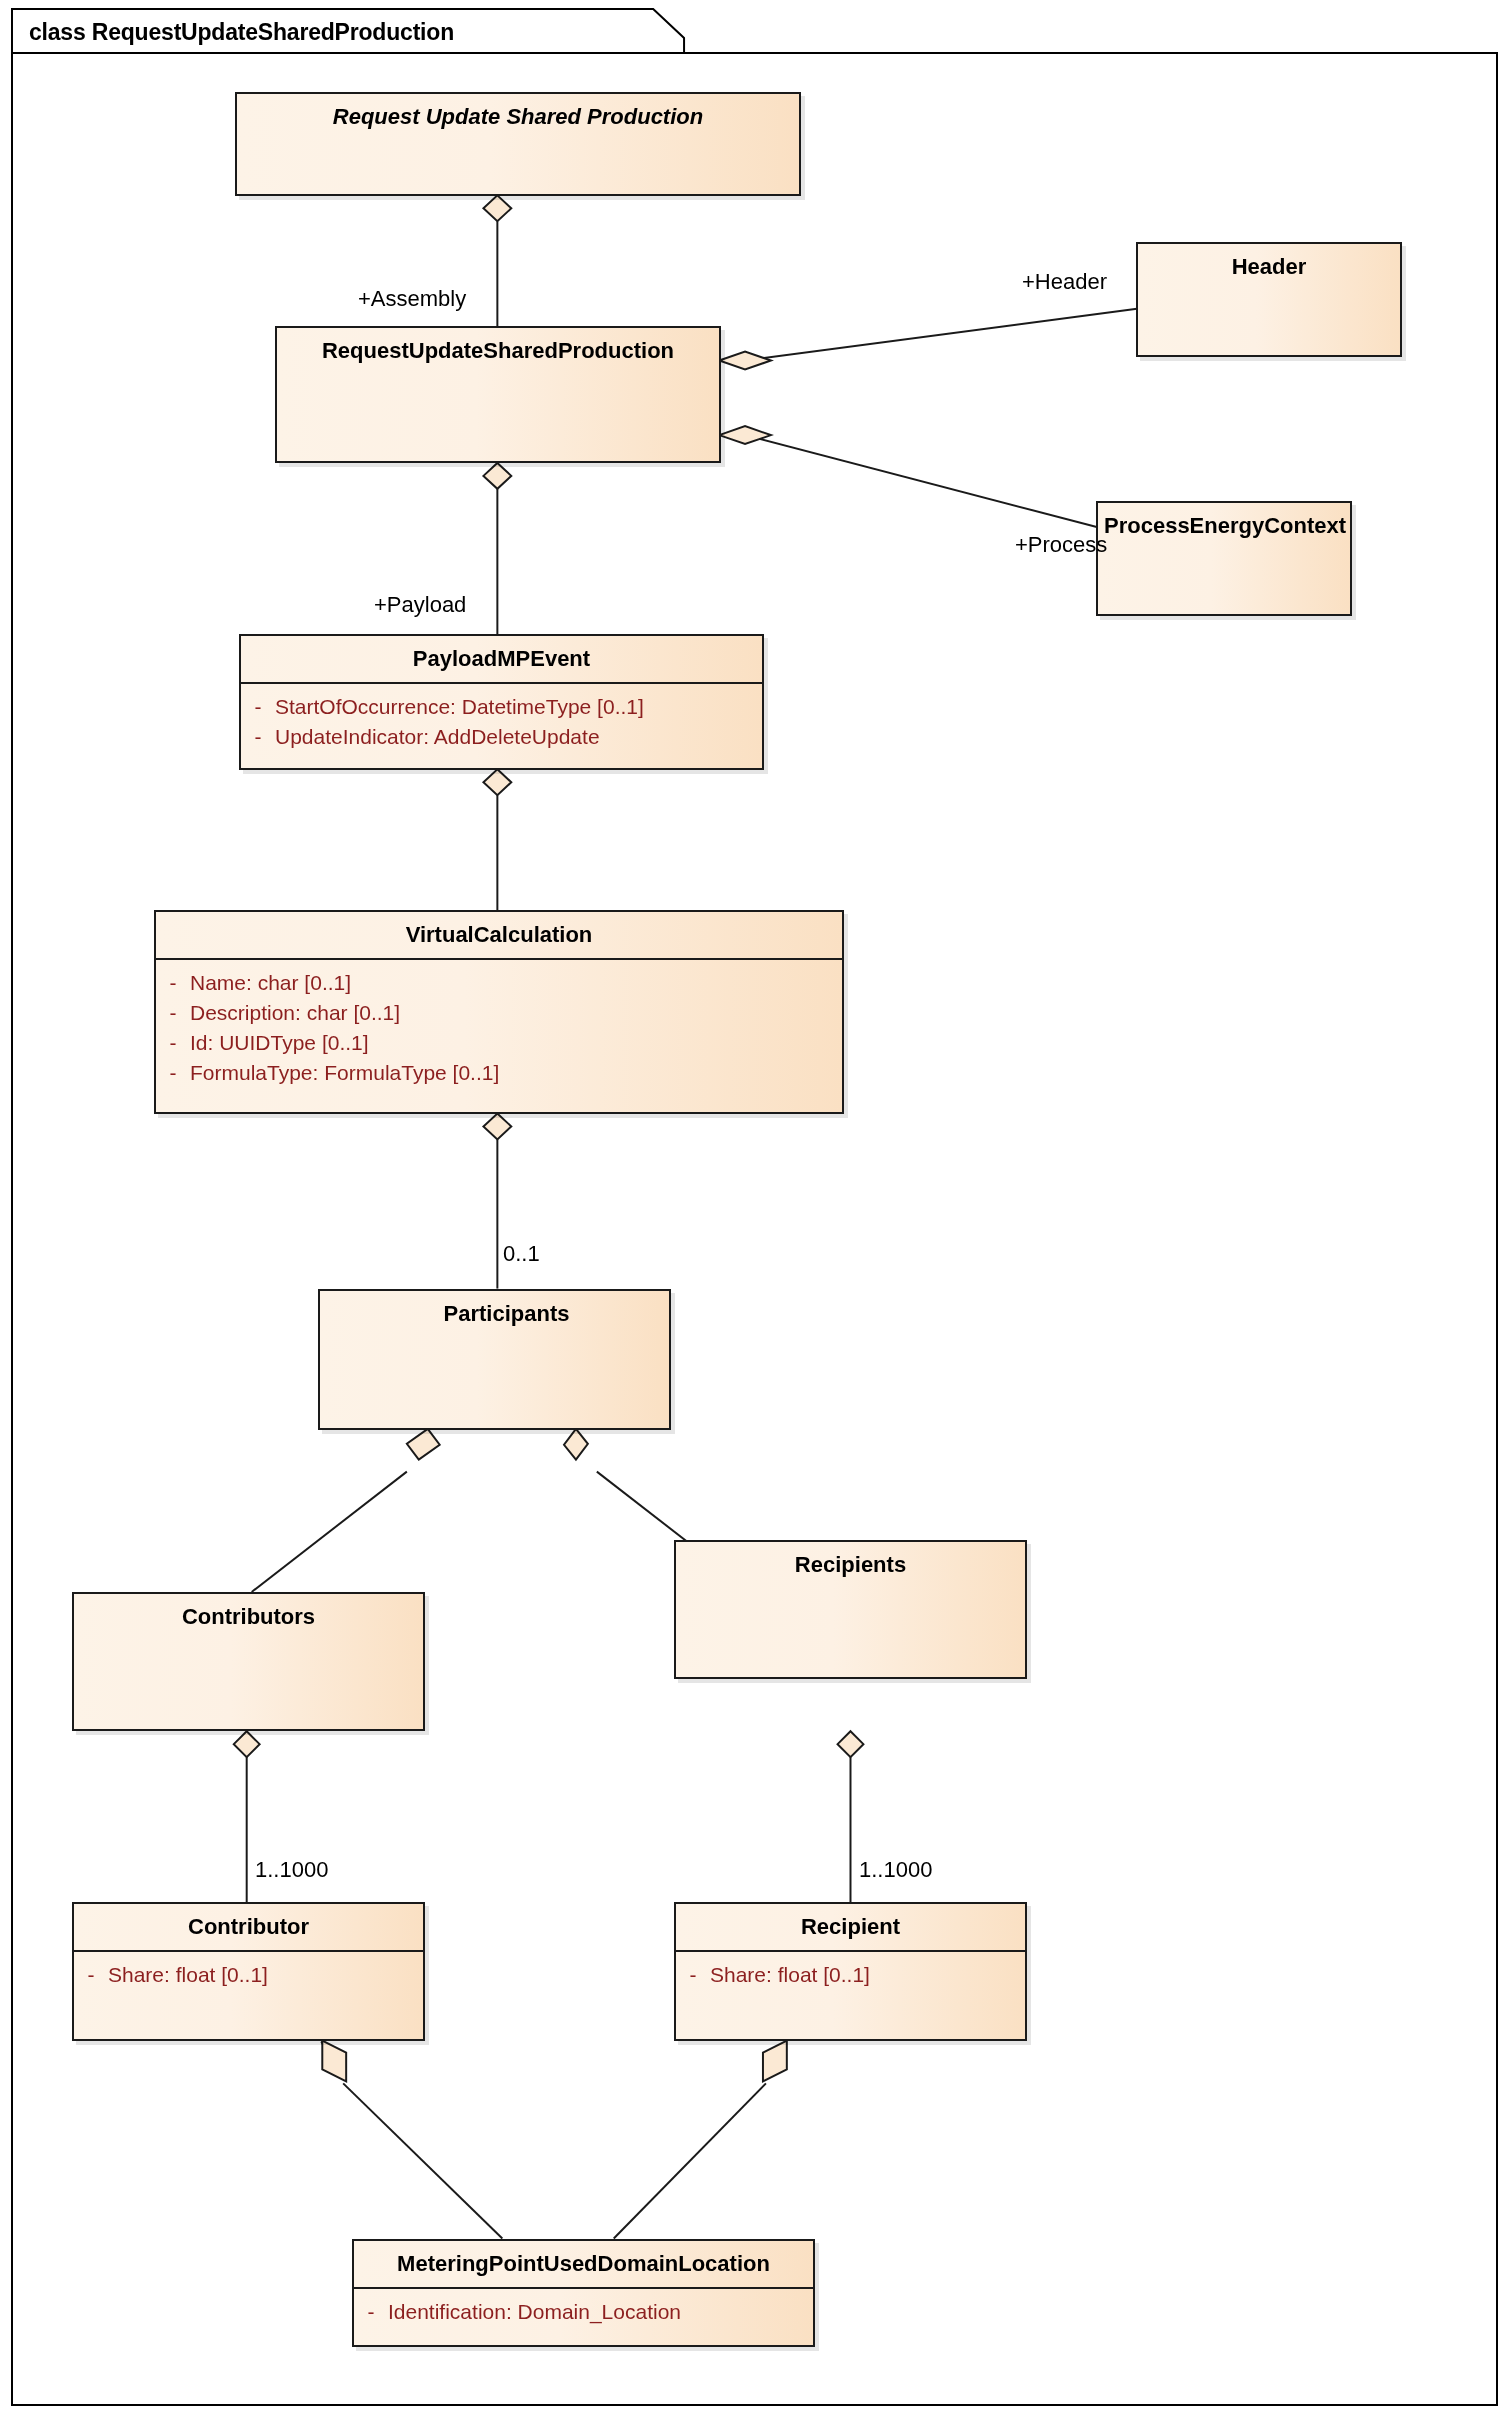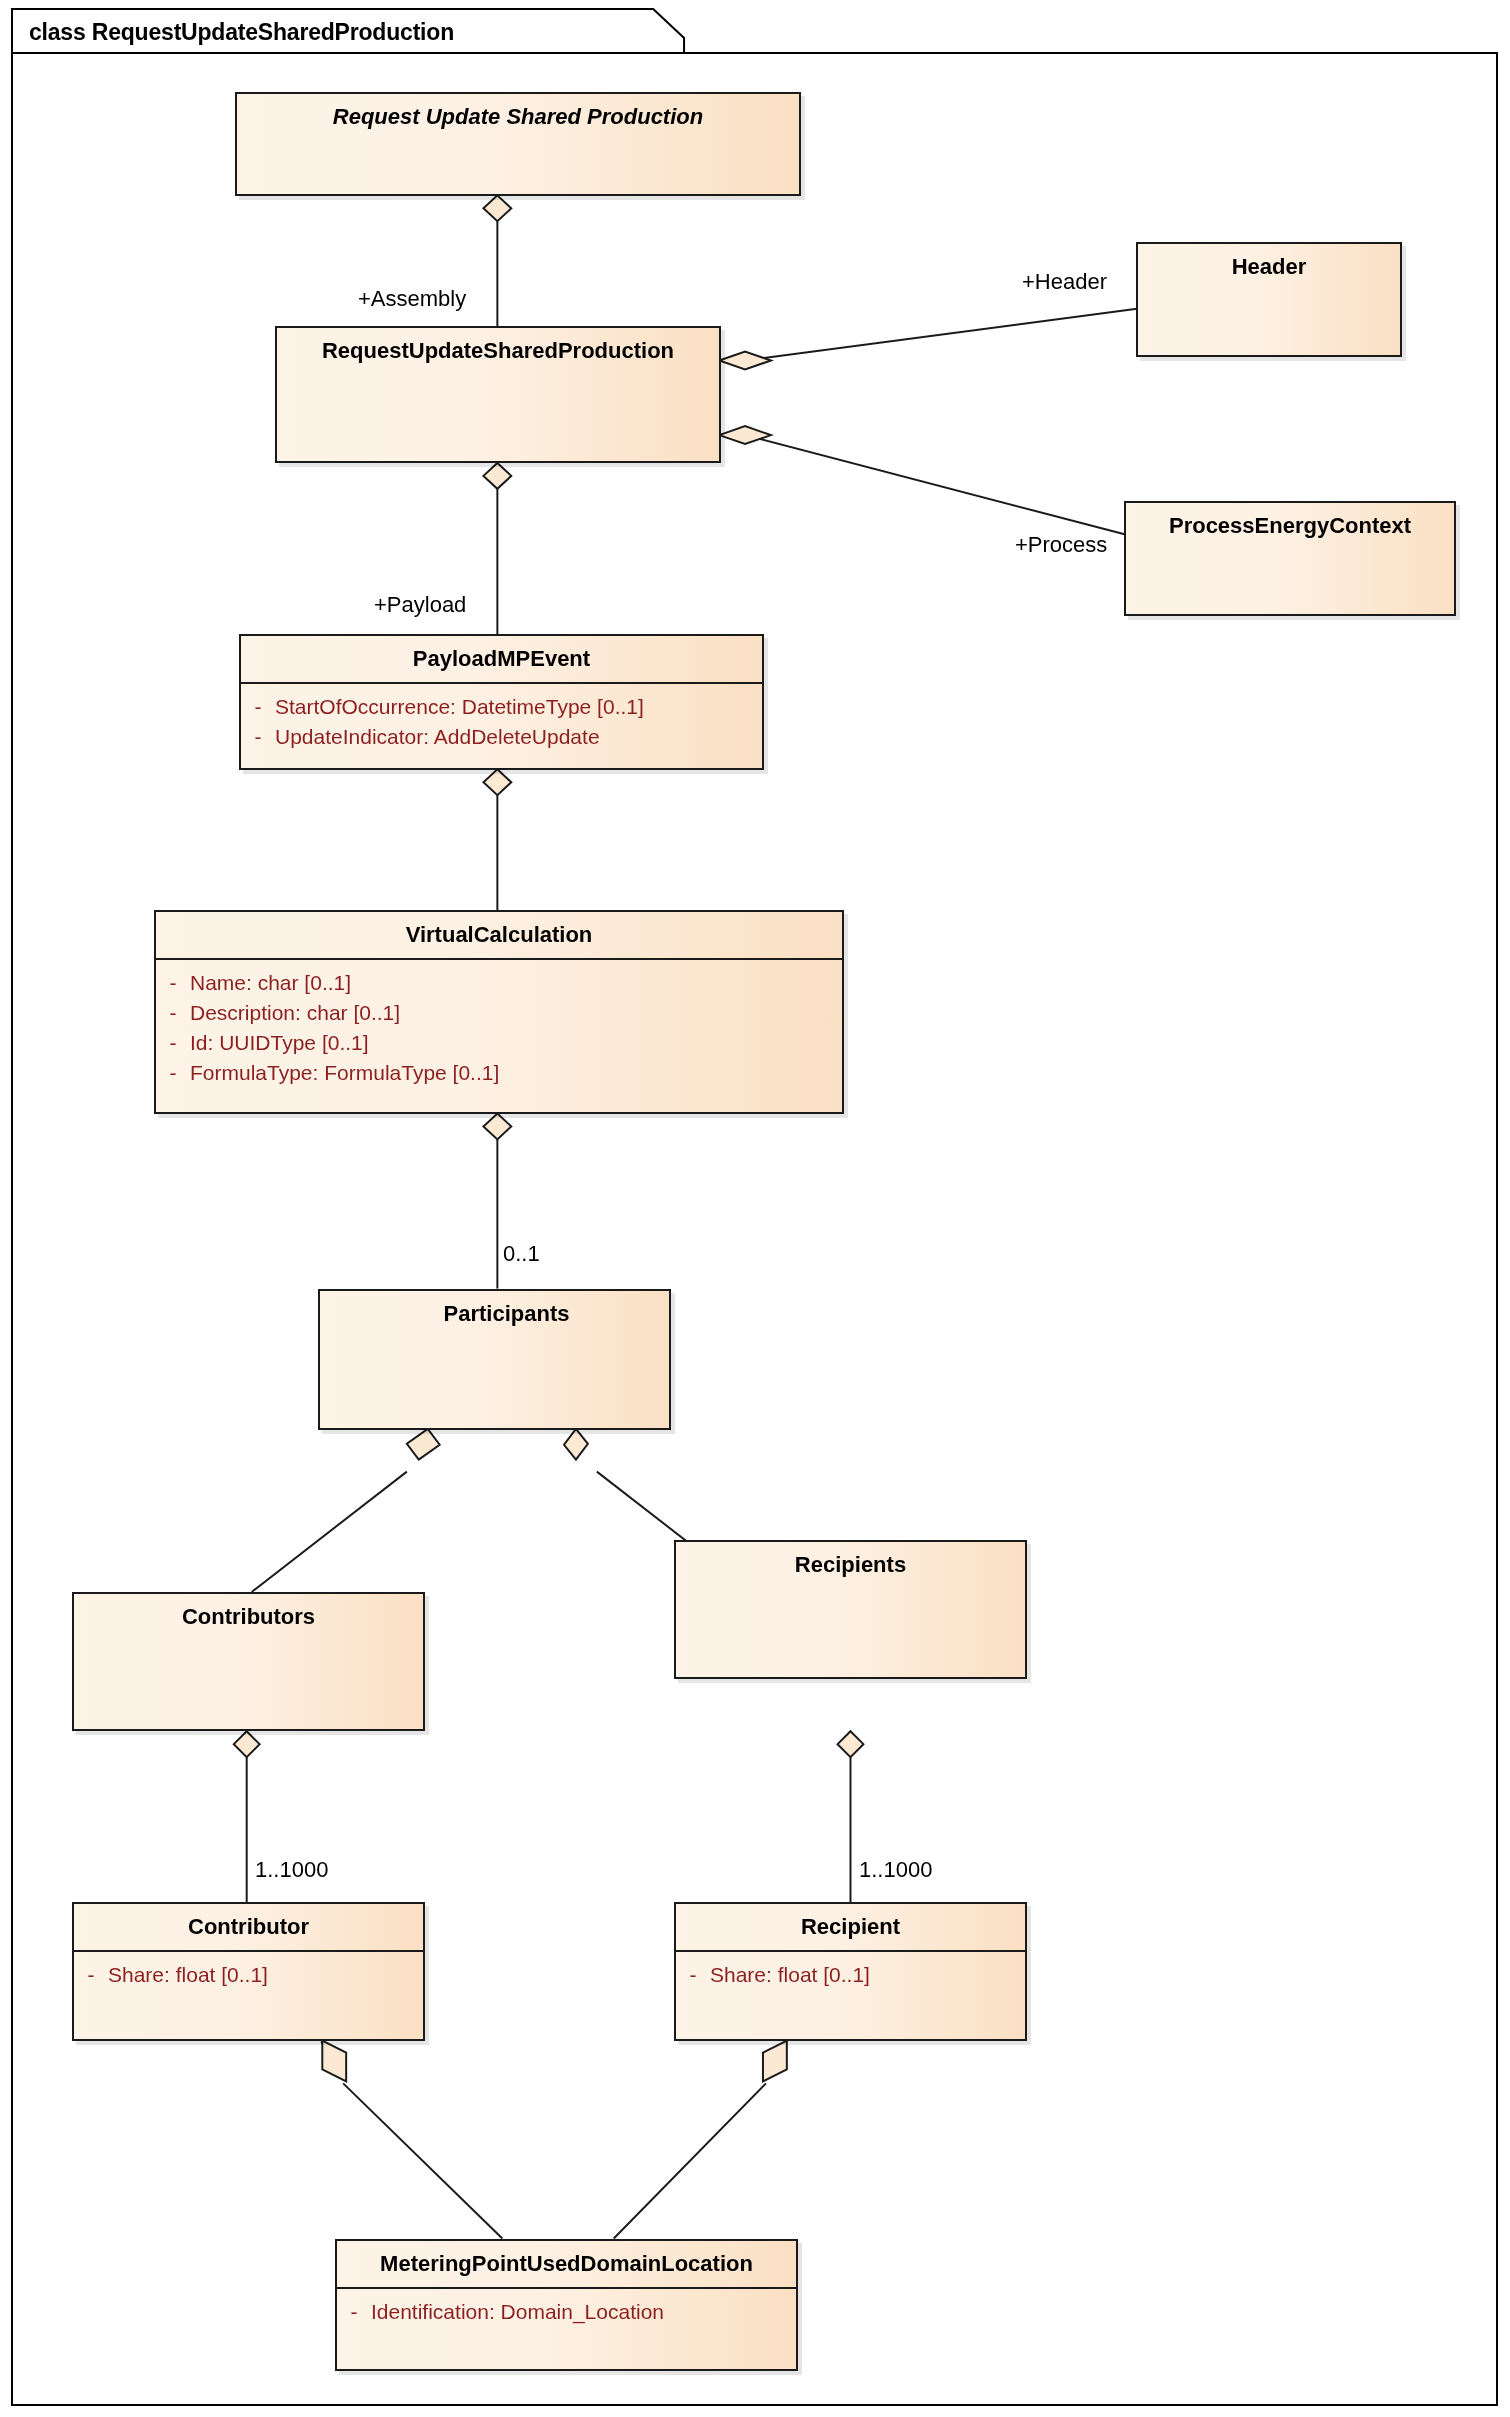--- a/index.html
+++ b/index.html
@@ -202,21 +202,21 @@
   </div>
 
   <div class="uml-class" style="left:275px; top:326px; width:446px; height:137px;">
     <div class="uml-name">RequestUpdateSharedProduction</div>
   </div>
 
   <div class="uml-class" style="left:1136px; top:242px; width:266px; height:115px;">
     <div class="uml-name">Header</div>
   </div>
 
-  <div class="uml-class" style="left:1124px; top:501px; width:332px; height:115px;">
+  <div class="uml-class" style="left:1096px; top:501px; width:256px; height:115px;">
     <div class="uml-name">ProcessEnergyContext</div>
   </div>
 
   <div class="uml-class has-attrs" style="left:239px; top:634px; width:525px; height:136px;">
     <div class="uml-name">PayloadMPEvent</div>
     <div class="uml-attrs">
       <div class="uml-attr">
         <span class="vis">-</span>
         <span class="sig">StartOfOccurrence: DatetimeType [0..1]</span>
       </div>
@@ -274,21 +274,21 @@
   <div class="uml-class has-attrs" style="left:674px; top:1902px; width:353px; height:139px;">
     <div class="uml-name">Recipient</div>
     <div class="uml-attrs">
       <div class="uml-attr">
         <span class="vis">-</span>
         <span class="sig">Share: float [0..1]</span>
       </div>
     </div>
   </div>
 
-  <div class="uml-class has-attrs" style="left:335px; top:2239px; width:463px; height:132px;">
+  <div class="uml-class has-attrs" style="left:352px; top:2239px; width:463px; height:108px;">
     <div class="uml-name">MeteringPointUsedDomainLocation</div>
     <div class="uml-attrs">
       <div class="uml-attr">
         <span class="vis">-</span>
         <span class="sig">Identification: Domain_Location</span>
       </div>
     </div>
   </div>
 
   <div class="edge-label" style="left:358px; top:288px;">+Assembly</div>

